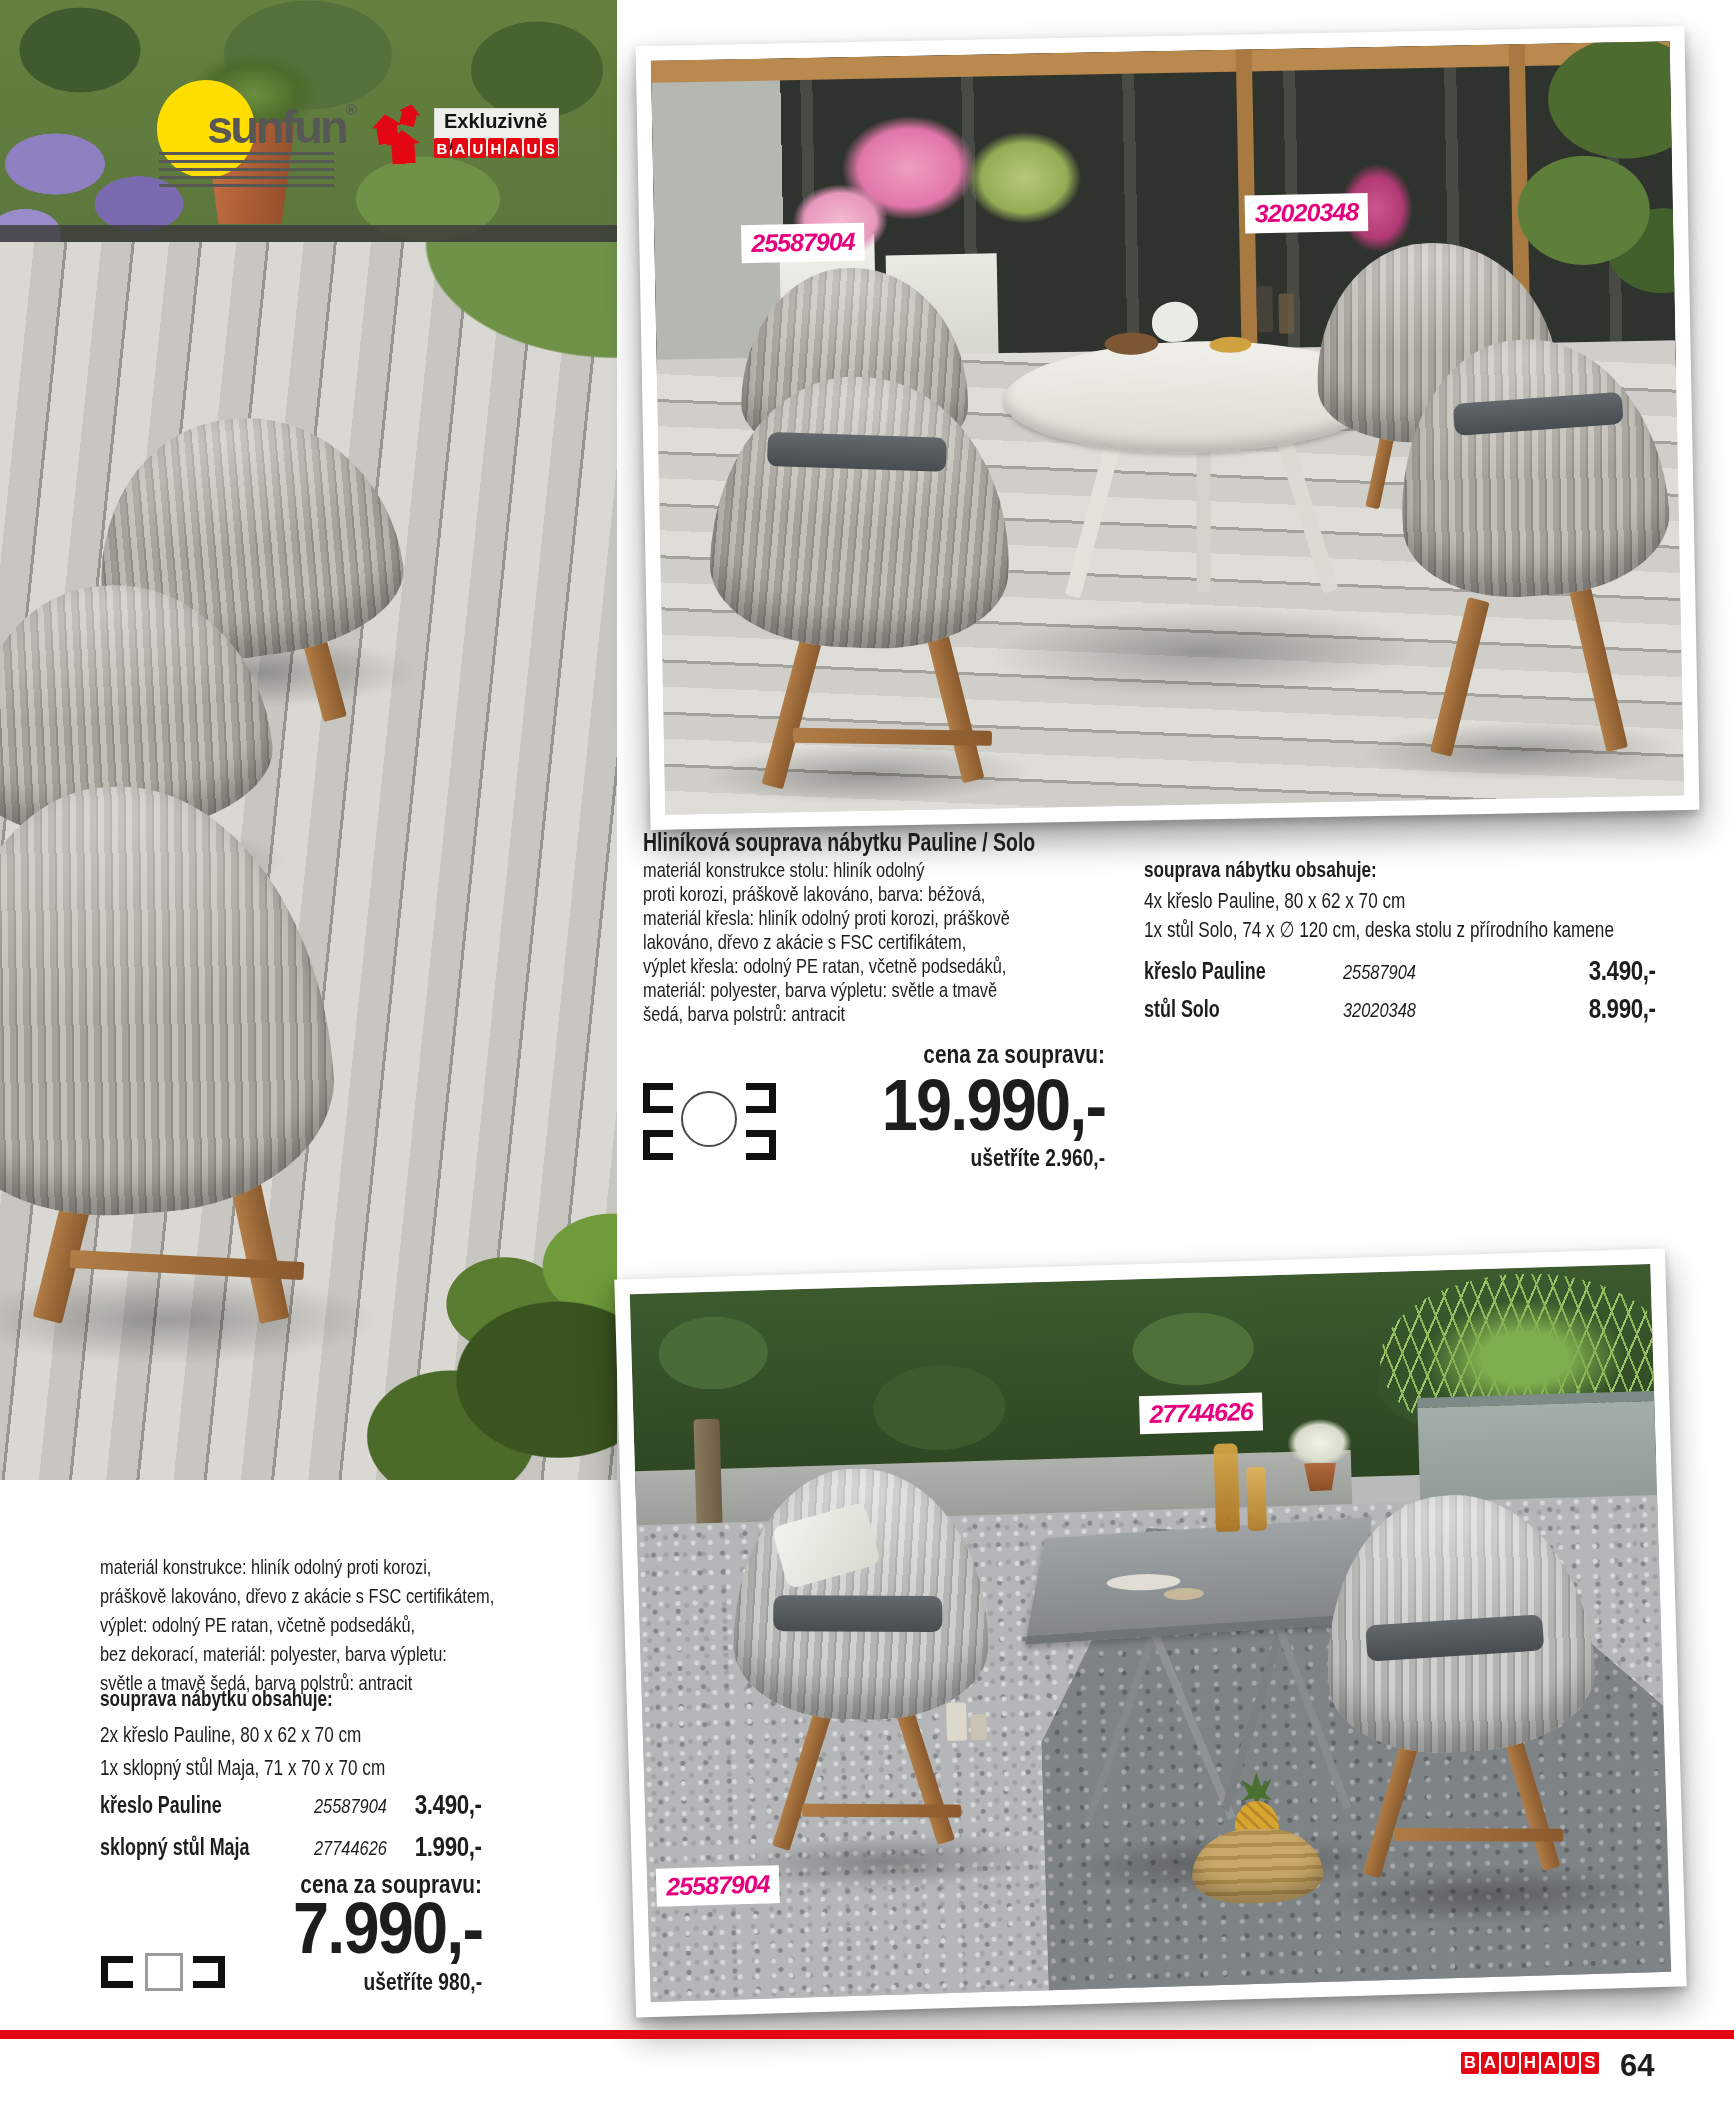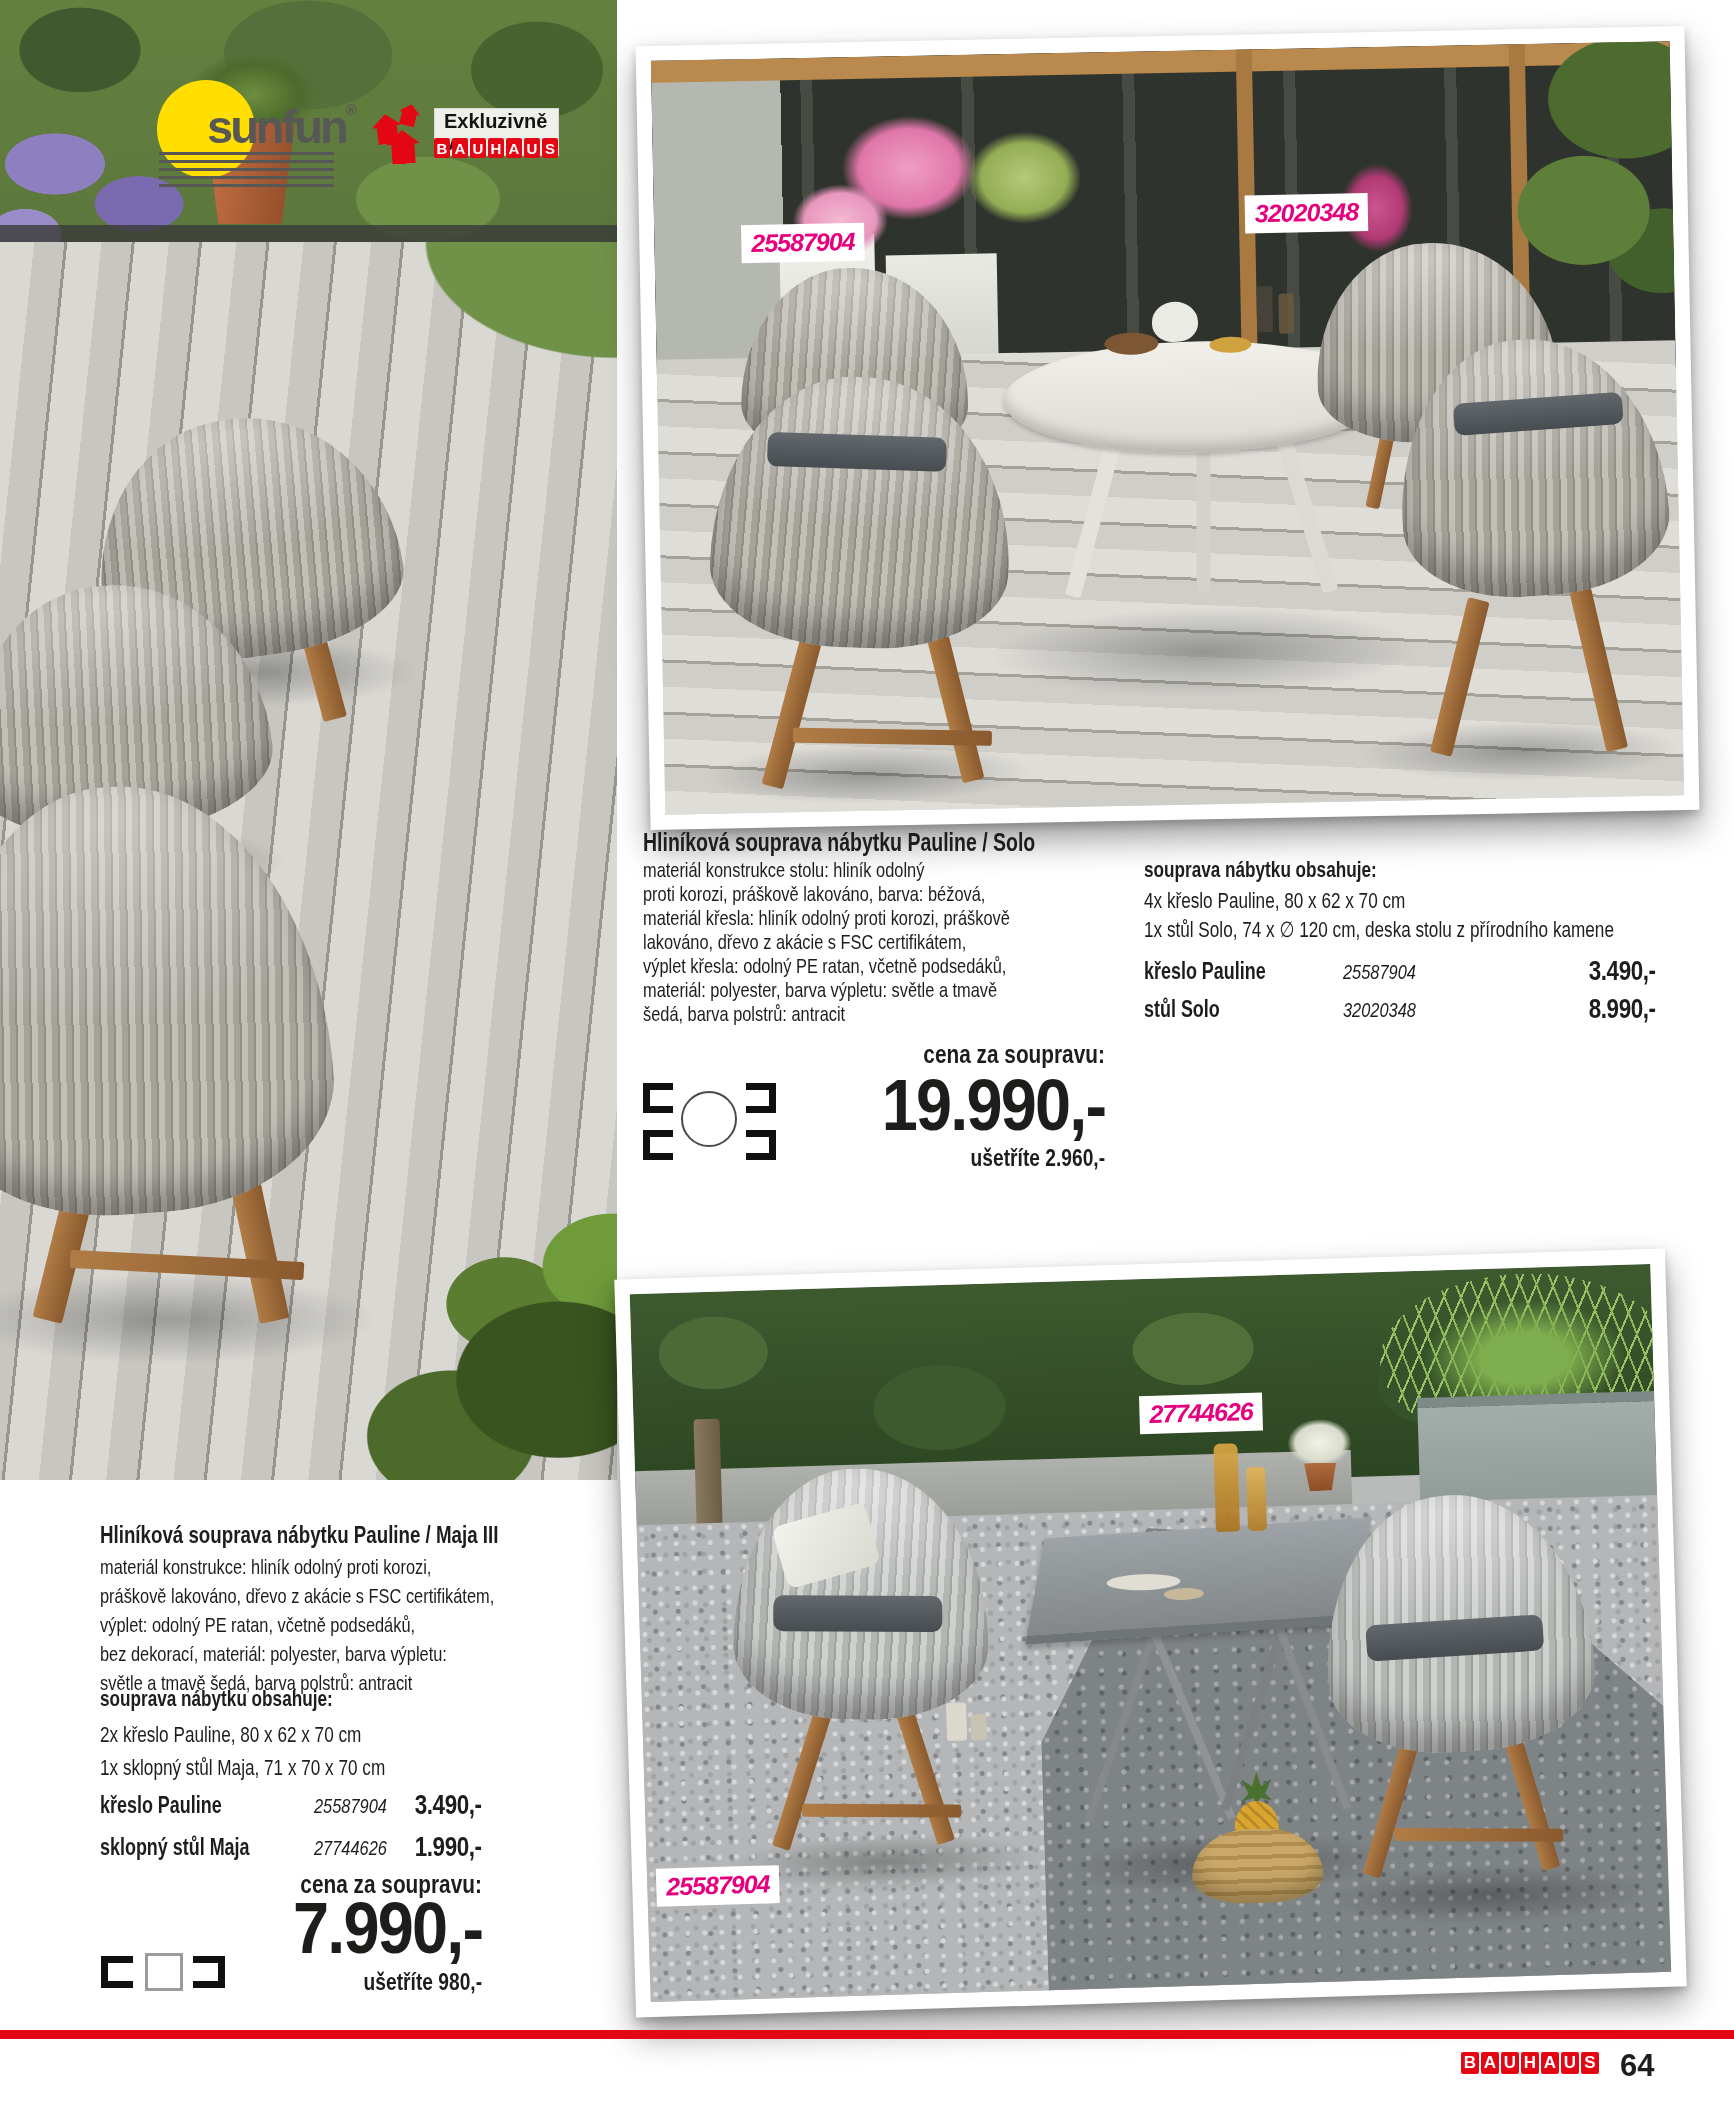--- a/index.html
+++ b/index.html
@@ -355,23 +355,20 @@
 
       <div class="plabel" style="left:506px;top:117px;">
         <span>27744626</span>
       </div>
       <div class="plabel" style="left:9px;top:575px;">
         <span>25587904</span>
       </div>
     </div>
   </div>
 
-  <div class="abs ptitle" style="left:100px;top:1522px;width:637px;font-size:24px;">
-    <span class="cond">Hliníková souprava nábytku Pauline / Maja III</span>
-  </div>
   <div class="abs pdesc2" style="left:100px;top:1552px;width:637px;">
     <span class="cond pre">materiál konstrukce: hliník odolný proti korozi,
 práškově lakováno, dřevo z akácie s FSC certifikátem,
 výplet: odolný PE ratan, včetně podsedáků,
 bez dekorací, materiál: polyester, barva výpletu:
 světle a tmavě šedá, barva polstrů: antracit</span>
   </div>
   <div class="abs inc-h" style="left:100px;top:1686px;width:637px;">
     <span class="cond">souprava nábytku obsahuje:</span>
   </div>

